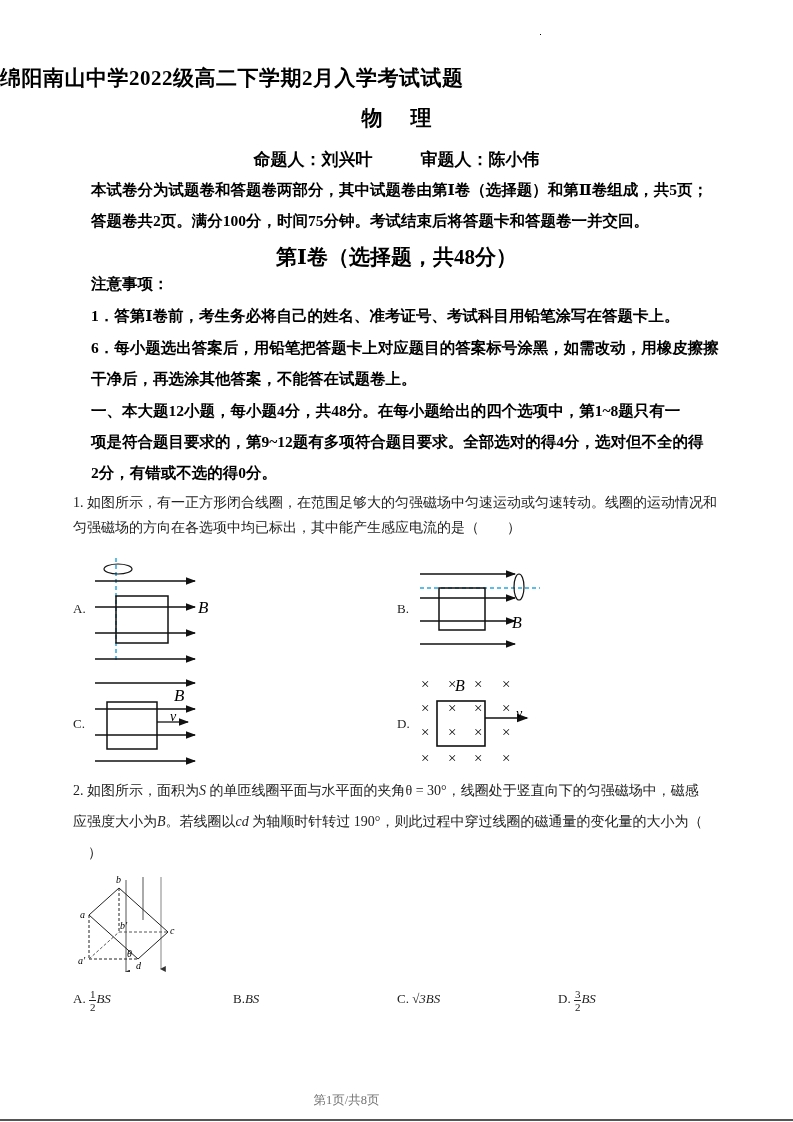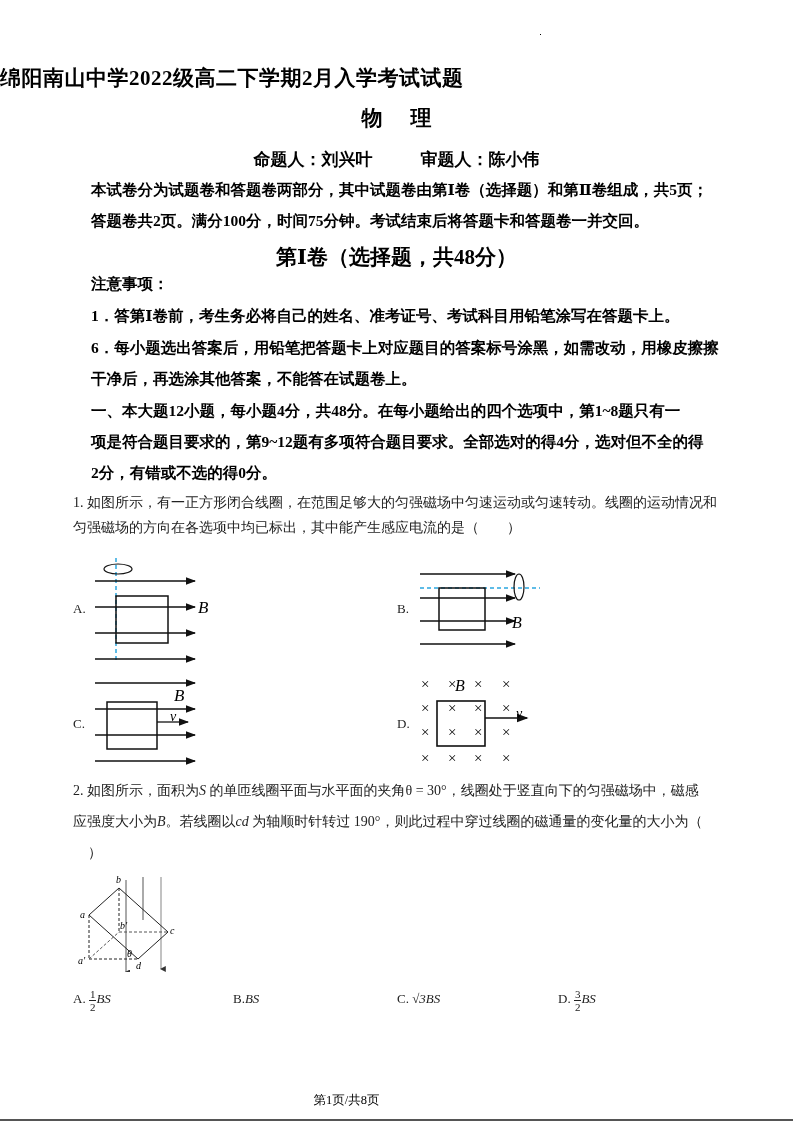--- a/index.html
+++ b/index.html
@@ -9,21 +9,21 @@
   .title { left: 0; width: 793px; top: 64px; text-align: left; font-size: 21px; font-weight: bold; letter-spacing: 0.5px; }
   .subject { left: 0; width: 793px; top: 104px; text-align: center; font-size: 21px; font-weight: bold; letter-spacing: 0px; }
   .subject span { display: inline-block; margin: 0 14px; }
   .authors { left: 0; width: 793px; top: 148px; text-align: center; font-size: 17px; font-weight: bold; }
   .authors span.sp { display: inline-block; width: 48px; }
   .bold-line { left: 79px; font-size: 15.5px; font-weight: bold; white-space: nowrap; margin-left: 12px; }
   .center-line { left: 0; width: 793px; text-align: center; font-size: 21px; font-weight: bold; }
   .q-line { left: 73px; font-size: 14px; white-space: nowrap; color: #222; }
   .opt-label { font-size: 13px; color: #222; }
   .dot { left: 540px; top: 34px; width: 1px; height: 1px; background: #000; }
-  .footer { left: 0; width: 693px; top: 1092px; text-align: center; font-size: 12.5px; color: #000000; }
+  .footer { left: 0; width: 693px; top: 1092px; text-align: center; font-size: 12.5px; color: #737373; }
   .bottom-rule { left: 0; top: 1119px; width: 793px; height: 2px; background: #555; }
   svg text { font-family: "Liberation Serif", "DejaVu Serif", serif; }
   .math-i { font-style: italic; }
   .ans { font-size: 13px; color: #222; }
   .frac { display: inline-block; vertical-align: middle; text-align: center; font-size: 11px; line-height: 12px; }
   .frac .num { display: block; border-bottom: 1px solid #222; padding: 0 1px; }
   .frac .den { display: block; }
 </style>
 </head>
 <body>

